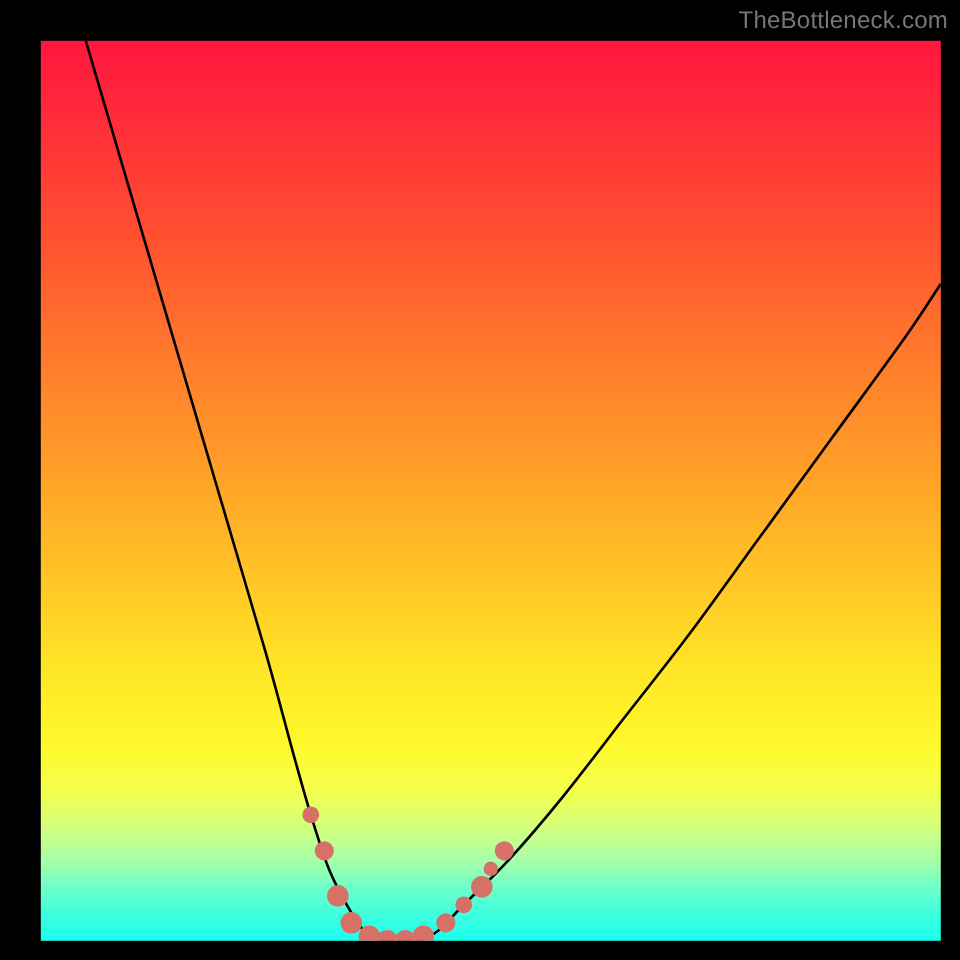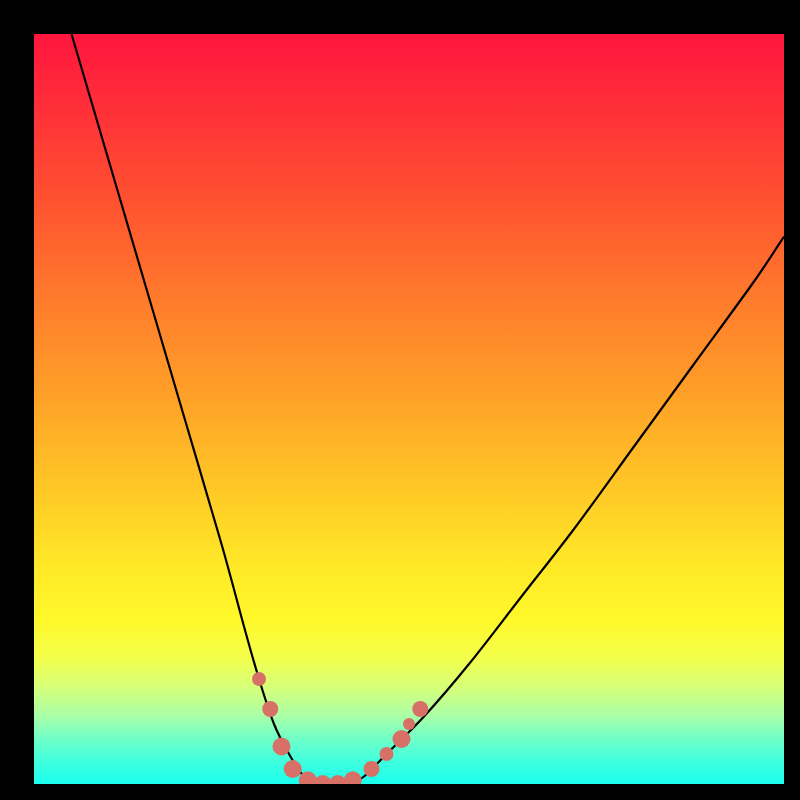--- a/index.html
+++ b/index.html
@@ -80,13 +80,14 @@
           <circle cx="303.75" cy="750" r="9" class="marker"></circle>
           <circle cx="318.75" cy="746.25" r="9" class="marker"></circle>
           <circle cx="337.5" cy="735" r="8" class="marker"></circle>
           <circle cx="352.5" cy="720" r="7" class="marker"></circle>
           <circle cx="367.5" cy="705" r="9" class="marker"></circle>
           <circle cx="375" cy="690" r="6" class="marker"></circle>
           <circle cx="386.25" cy="675" r="8" class="marker"></circle>
         </g>
     </svg>
   </div>
+  <div class="watermark">TheBottleneck.com</div>
 </div>
 
 </body></html>

